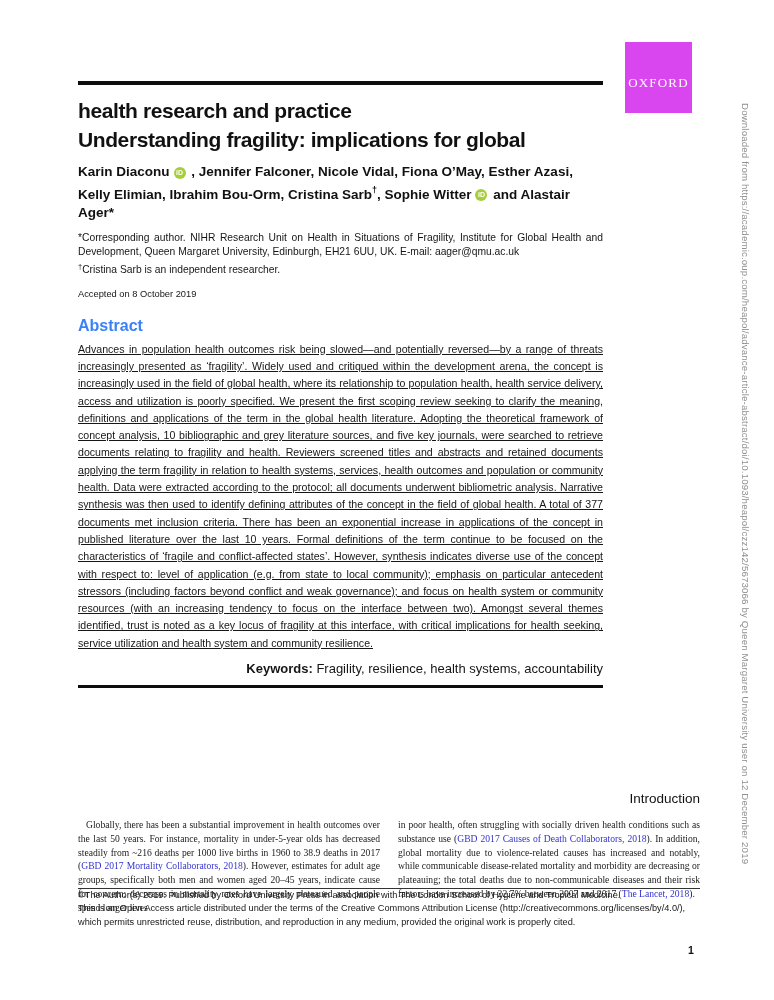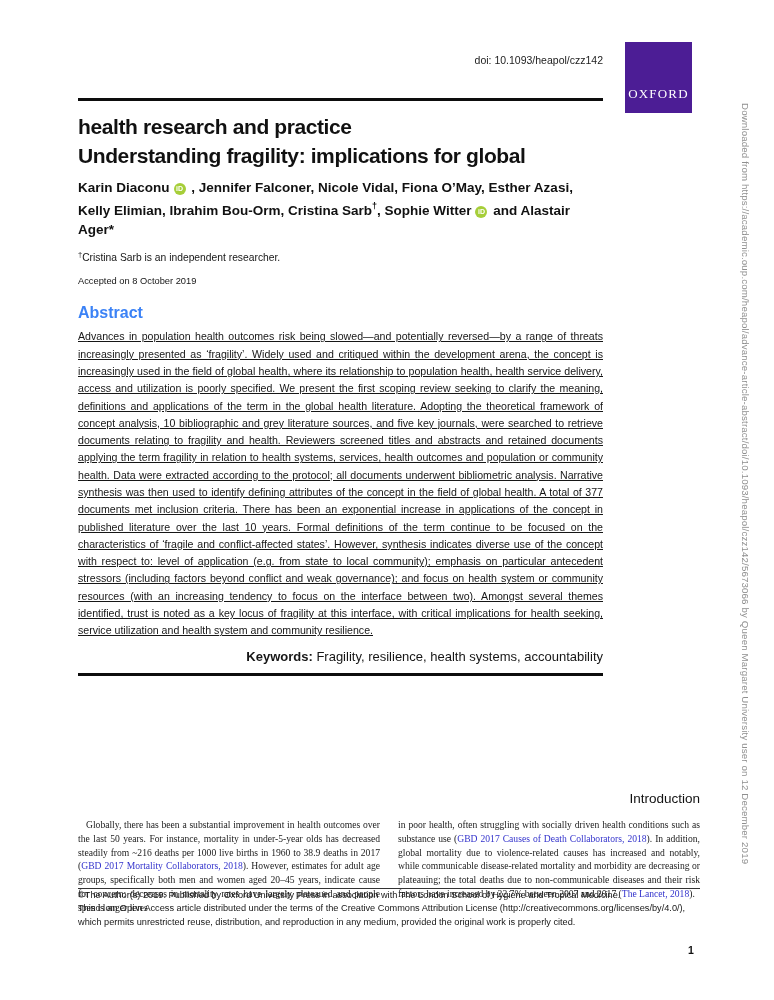--- a/index.html
+++ b/index.html
@@ -7,24 +7,24 @@
     position:relative; width:774px; height:1000px; background:#fff;
     font-family:"Liberation Sans", sans-serif; color:#1a1a1a; overflow:hidden;
   }
   .front { margin-left:78px; width:525px; }
 
   
   .header-meta { padding-top:52px; text-align:right; font-size:10.5px; line-height:16.5px; color:#222; }
   .journal-name { font-style:italic; }
   .oxford-box {
     position:absolute; left:625px; top:42px; width:67px; height:71px;
-    background:#4c1d95; color:#ffffff; font-family:"Liberation Serif", serif;
+    background:#d946ef; color:#ffffff; font-family:"Liberation Serif", serif;
     font-size:13px; letter-spacing:1.2px;
     display:flex; align-items:flex-end; justify-content:center;
-    padding-bottom:11px; box-sizing:border-box;
+    padding-bottom:22px; box-sizing:border-box;
   }
   .rule-thick { height:3.5px; background:#0d0d0d; margin-top:29px; }
   .rule-thick2 { height:3px; background:#0d0d0d; margin-top:9px; }
 
   
   .article-title { margin:11px 0 0 0; font-size:21px; line-height:29px; font-weight:bold; letter-spacing:-0.4px; color:#111; white-space:nowrap; }
   .authors { margin-top:8px; font-size:13.5px; line-height:19px; font-weight:bold; color:#111; }
   .orcid {
     display:inline-block; width:12px; height:12px; border-radius:50%;
     background:#a6ce39; color:#fff; font-size:7px; font-weight:bold;
@@ -69,34 +69,34 @@
   }
 </style>
 </head>
 <body>
 
 <div class="page">
 
   <div class="front">
 
     <div class="header-meta">
-      <div>doi: 10.1093/heapol/czz142</div>
     </div>
 
     <div class="rule-thick"></div>
 
     <h1 class="article-title">
       <div>health research and practice</div>
       <div>Understanding fragility: implications for global</div>
     </h1>
 
     <div class="authors"><span>Karin Diaconu</span><span class="orcid">iD</span><span> , Jennifer Falconer, Nicole Vidal, Fiona O’May, Esther Azasi, Kelly Elimian, Ibrahim Bou-Orm, Cristina Sarb</span><sup>†</sup><span>, Sophie Witter</span><span class="orcid">iD</span><span> and Alastair Ager*</span></div>
 
 
     <div class="correspondence">
+      <div>*Corresponding author. NIHR Research Unit on Health in Situations of Fragility, Institute for Global Health and Development, Queen Margaret University, Edinburgh, EH21 6UU, UK. E-mail: aager@qmu.ac.uk</div>
       <div class="footnote-line"><sup>†</sup><span>Cristina Sarb is an independent researcher.</span></div>
     </div>
 
     <div class="accepted">Accepted on 8 October 2019</div>
 
     <div class="abstract-heading">Abstract</div>
     <div class="abstract-body">Advances in population health outcomes risk being slowed—and potentially reversed—by a range of threats increasingly presented as ‘fragility’. Widely used and critiqued within the development arena, the concept is increasingly used in the field of global health, where its relationship to population health, health service delivery, access and utilization is poorly specified. We present the first scoping review seeking to clarify the meaning, definitions and applications of the term in the global health literature. Adopting the theoretical framework of concept analysis, 10 bibliographic and grey literature sources, and five key journals, were searched to retrieve documents relating to fragility and health. Reviewers screened titles and abstracts and retained documents applying the term fragility in relation to health systems, services, health outcomes and population or community health. Data were extracted according to the protocol; all documents underwent bibliometric analysis. Narrative synthesis was then used to identify defining attributes of the concept in the field of global health. A total of 377 documents met inclusion criteria. There has been an exponential increase in applications of the concept in published literature over the last 10 years. Formal definitions of the term continue to be focused on the characteristics of ‘fragile and conflict-affected states’. However, synthesis indicates diverse use of the concept with respect to: level of application (e.g. from state to local community); emphasis on particular antecedent stressors (including factors beyond conflict and weak governance); and focus on health system or community resources (with an increasing tendency to focus on the interface between two). Amongst several themes identified, trust is noted as a key locus of fragility at this interface, with critical implications for health seeking, service utilization and health system and community resilience.</div>
 
     <div class="keywords"><b>Keywords:</b><span> Fragility, resilience, health systems, accountability</span></div>
 

